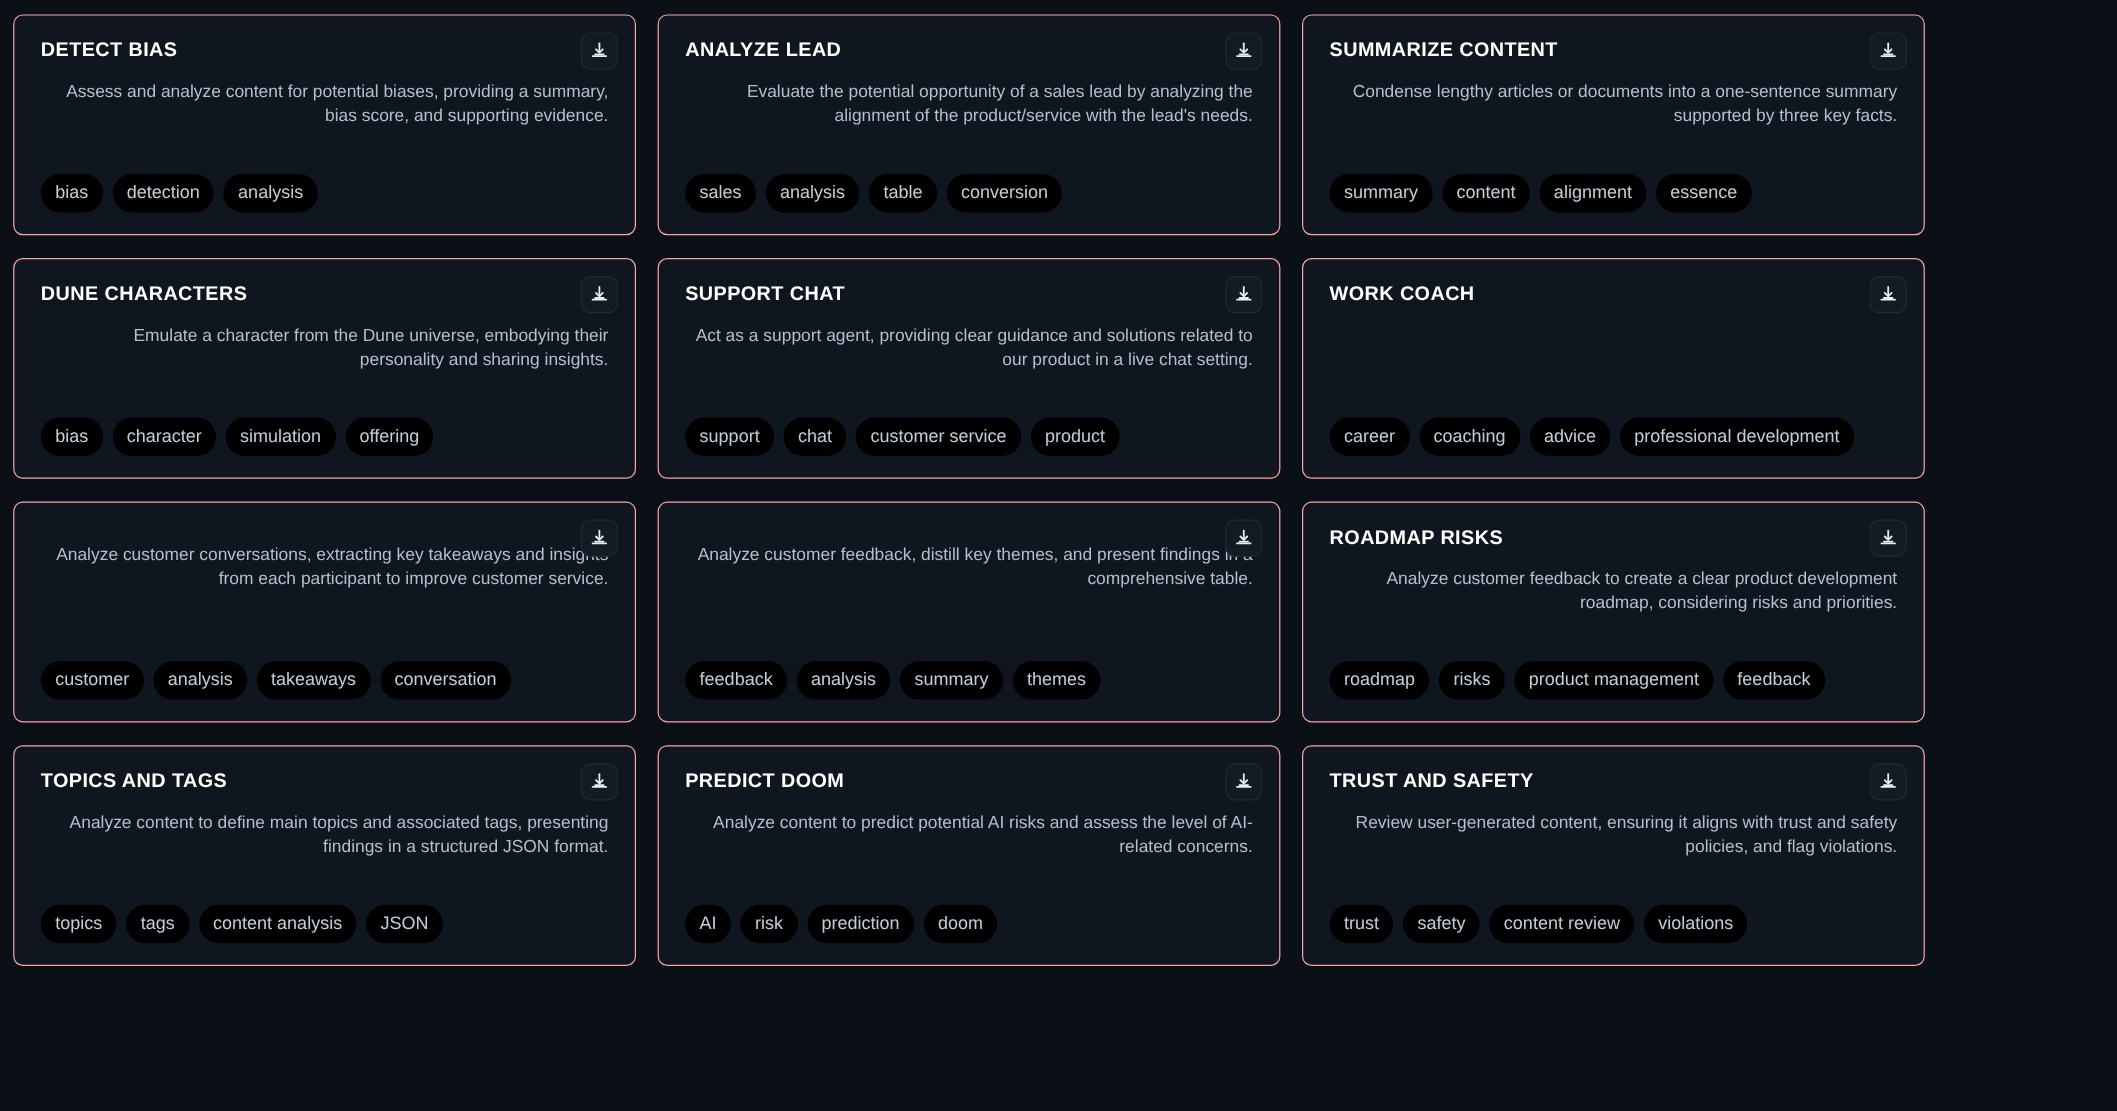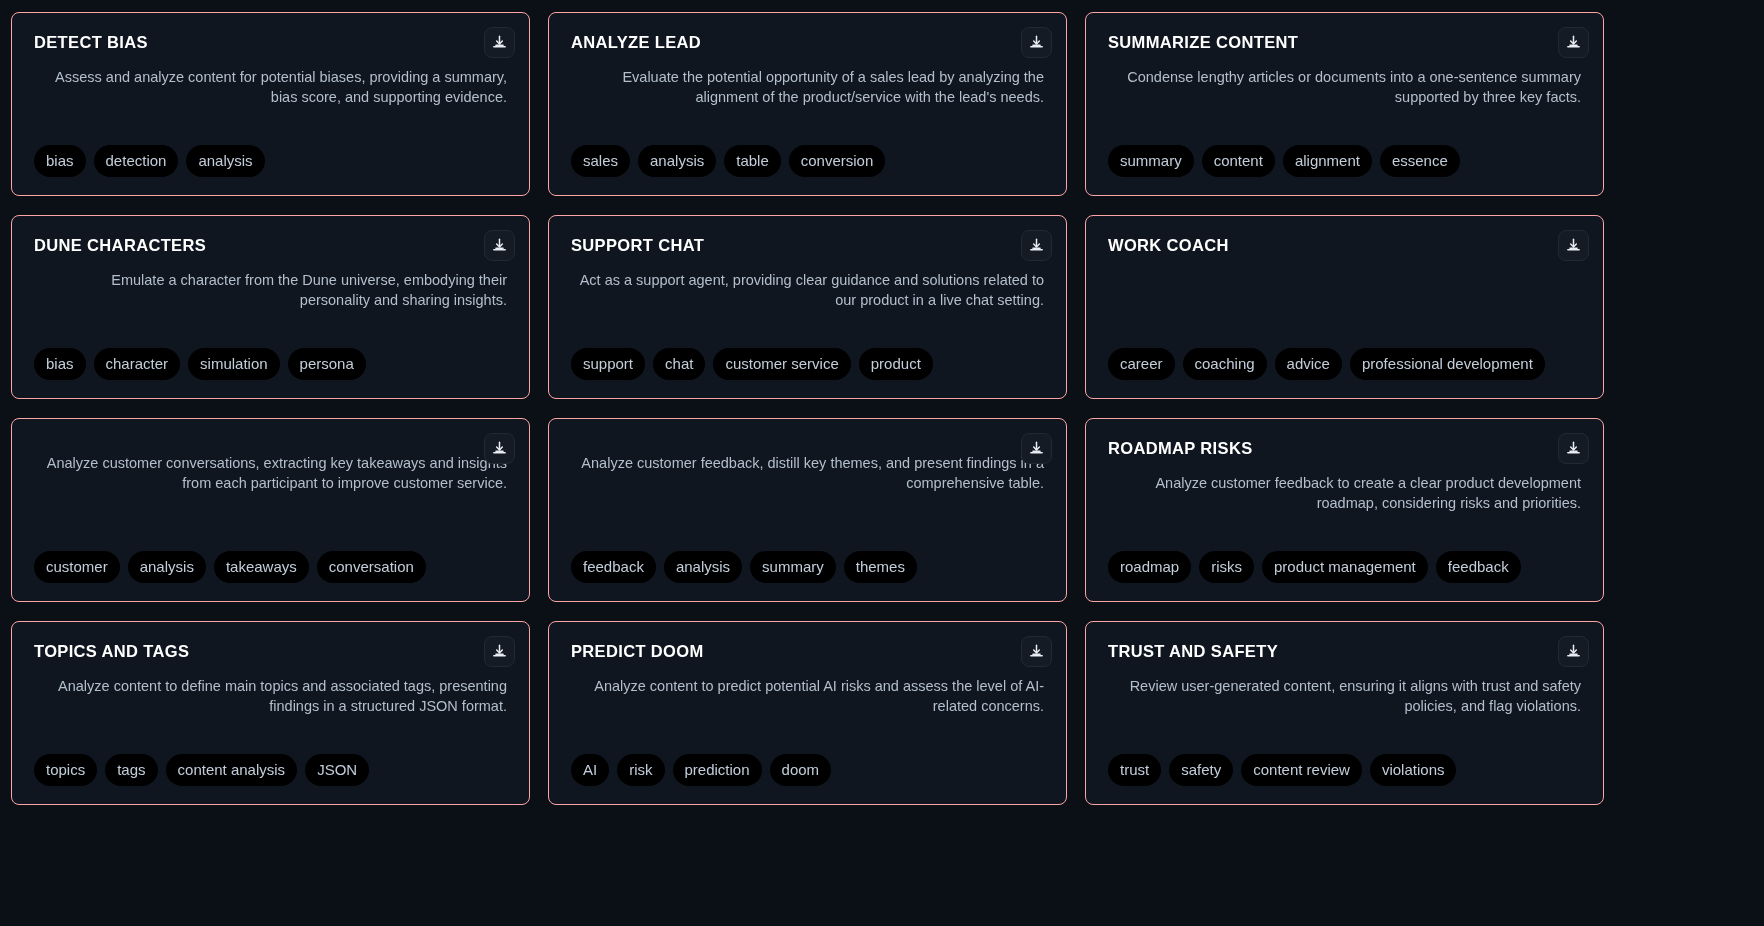--- a/index.html
+++ b/index.html
@@ -172,21 +172,21 @@
           <path d="M8 10l4 4 4-4"></path>
           <path d="M4 18h16"></path>
           <path d="M7 16h10"></path>
         </svg>
       </span>
     </div>
     <div class="tags">
         <span class="tag">bias</span>
         <span class="tag">character</span>
         <span class="tag">simulation</span>
-        <span class="tag">persona</span>
+        <span class="tag">offering</span>
       </div>
   </div>
 
   <div class="card">
     <div class="card-title">SUPPORT CHAT</div>
     <div class="card-desc">Act as a support agent, providing clear guidance and solutions related to
 our product in a live chat setting.</div>
     <div class="download-btn" title="Download">
       <span>
         <svg width="17" height="17" viewBox="0 0 24 24" fill="none" stroke="#e8edf3" stroke-width="2.1" stroke-linecap="round" stroke-linejoin="round">

